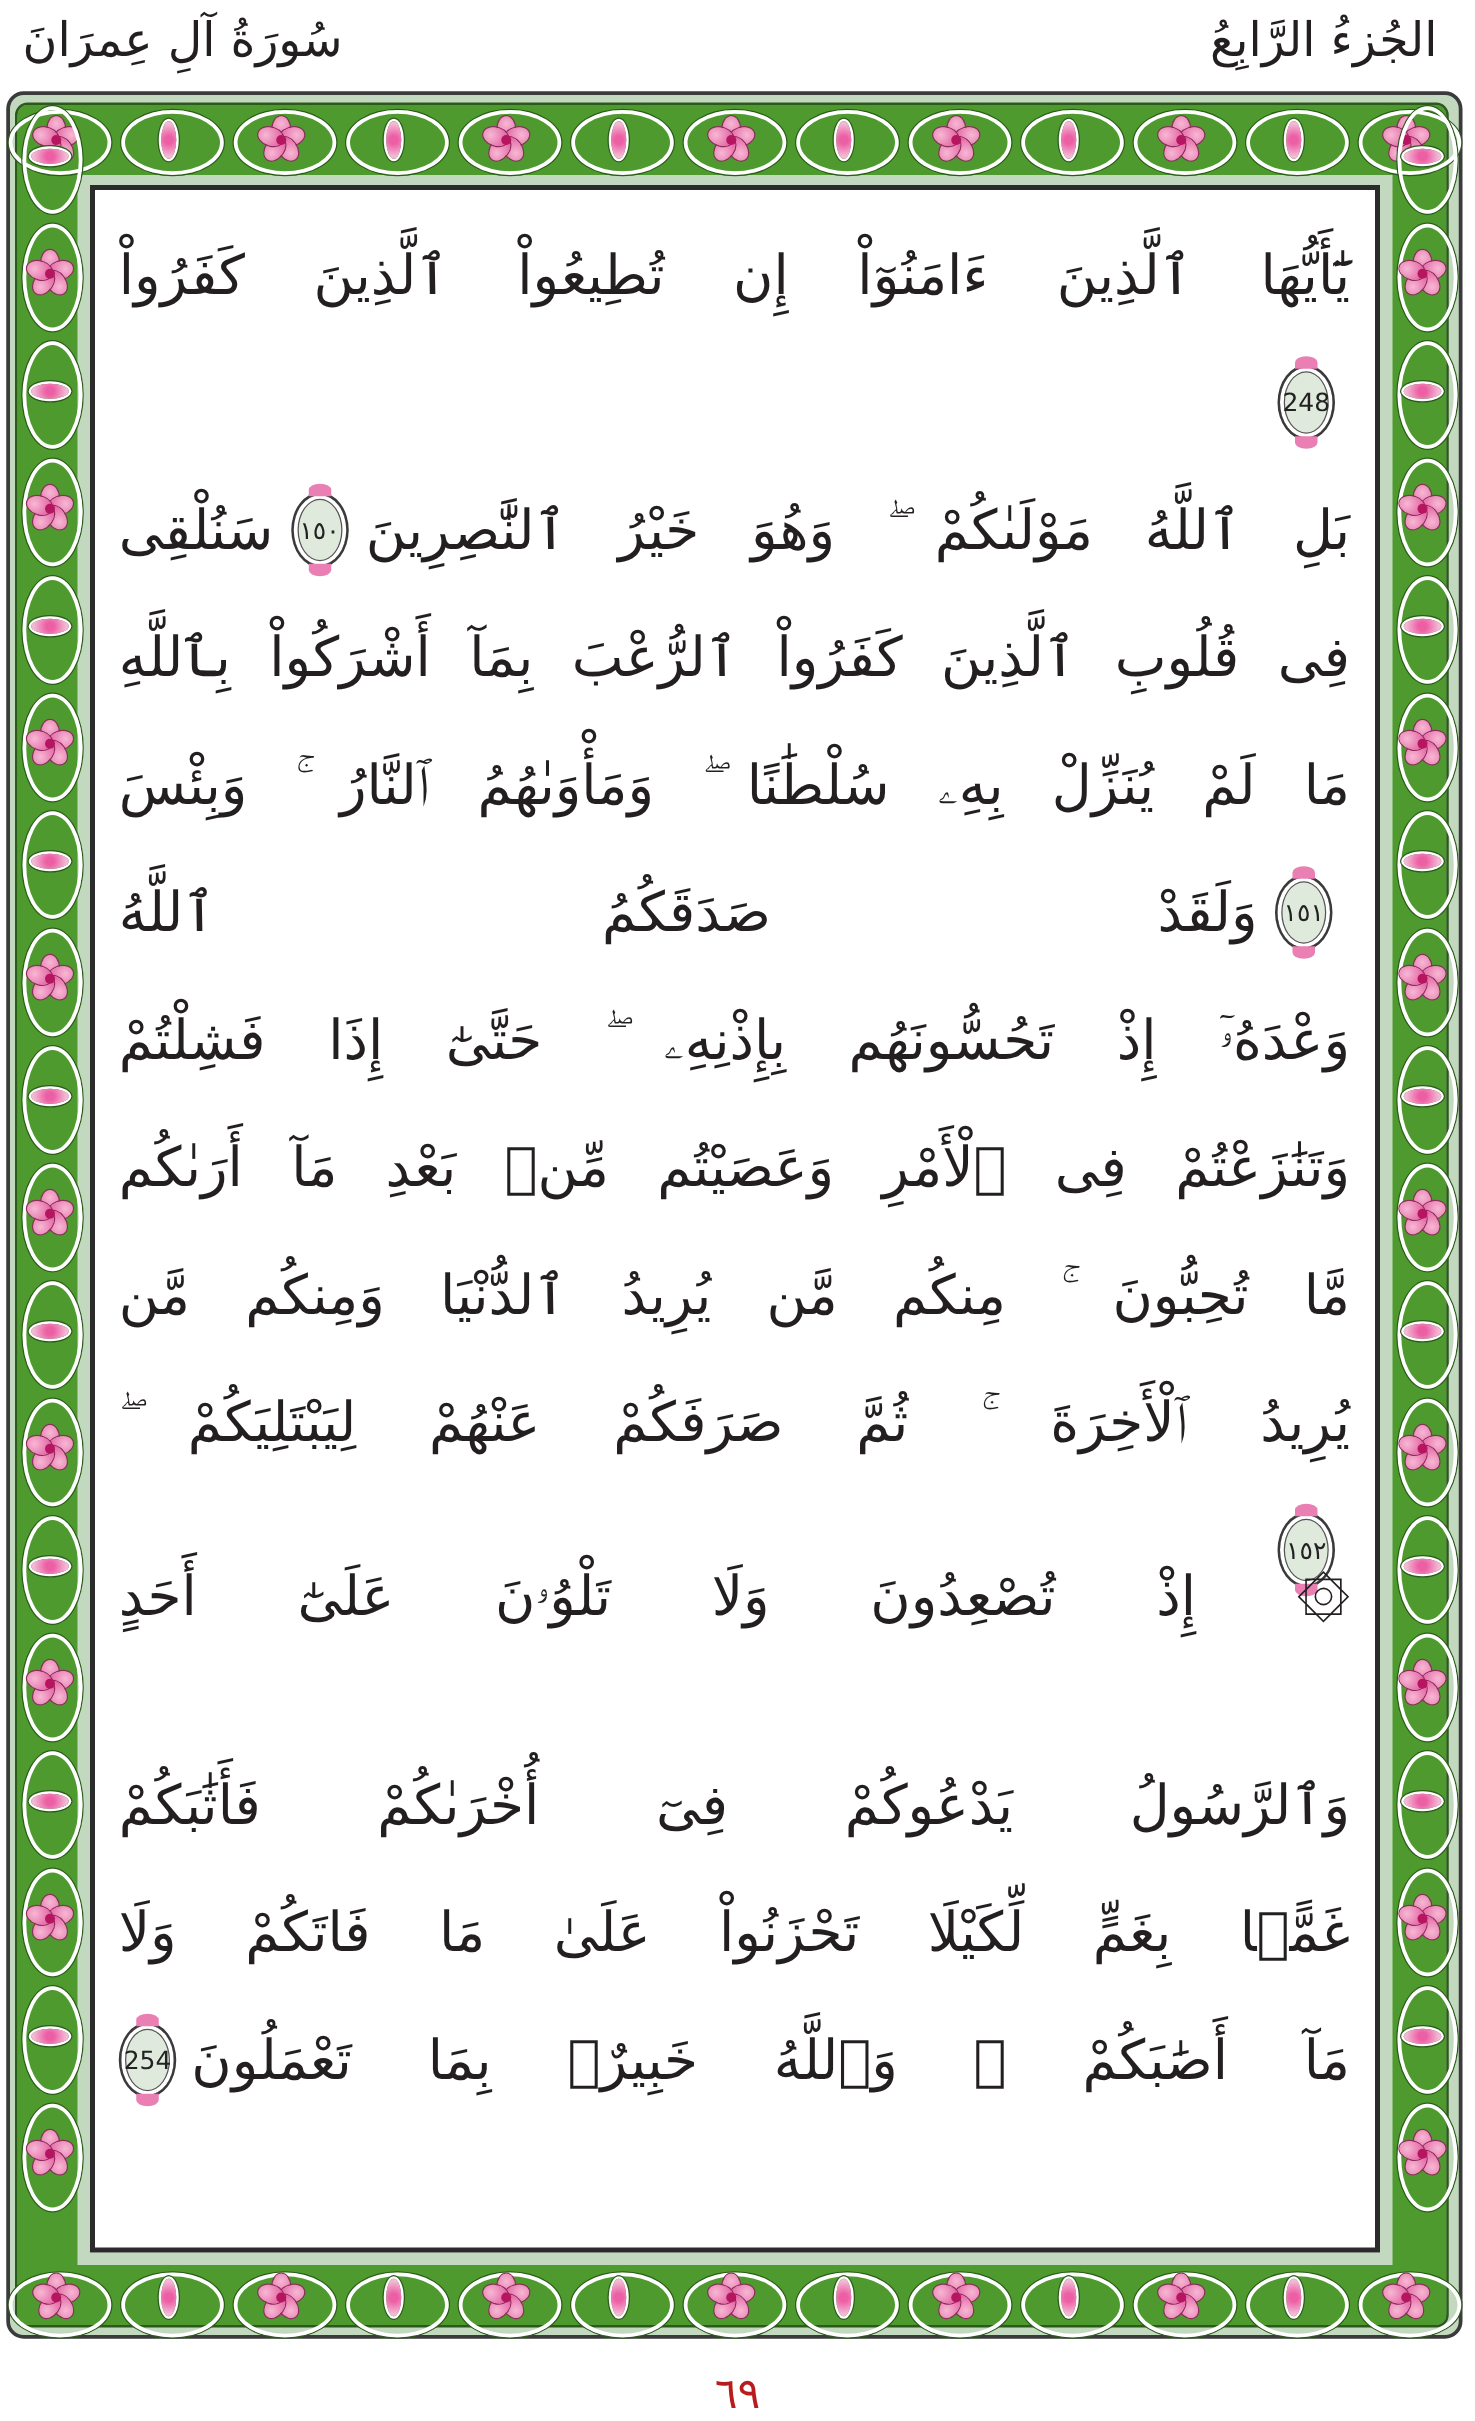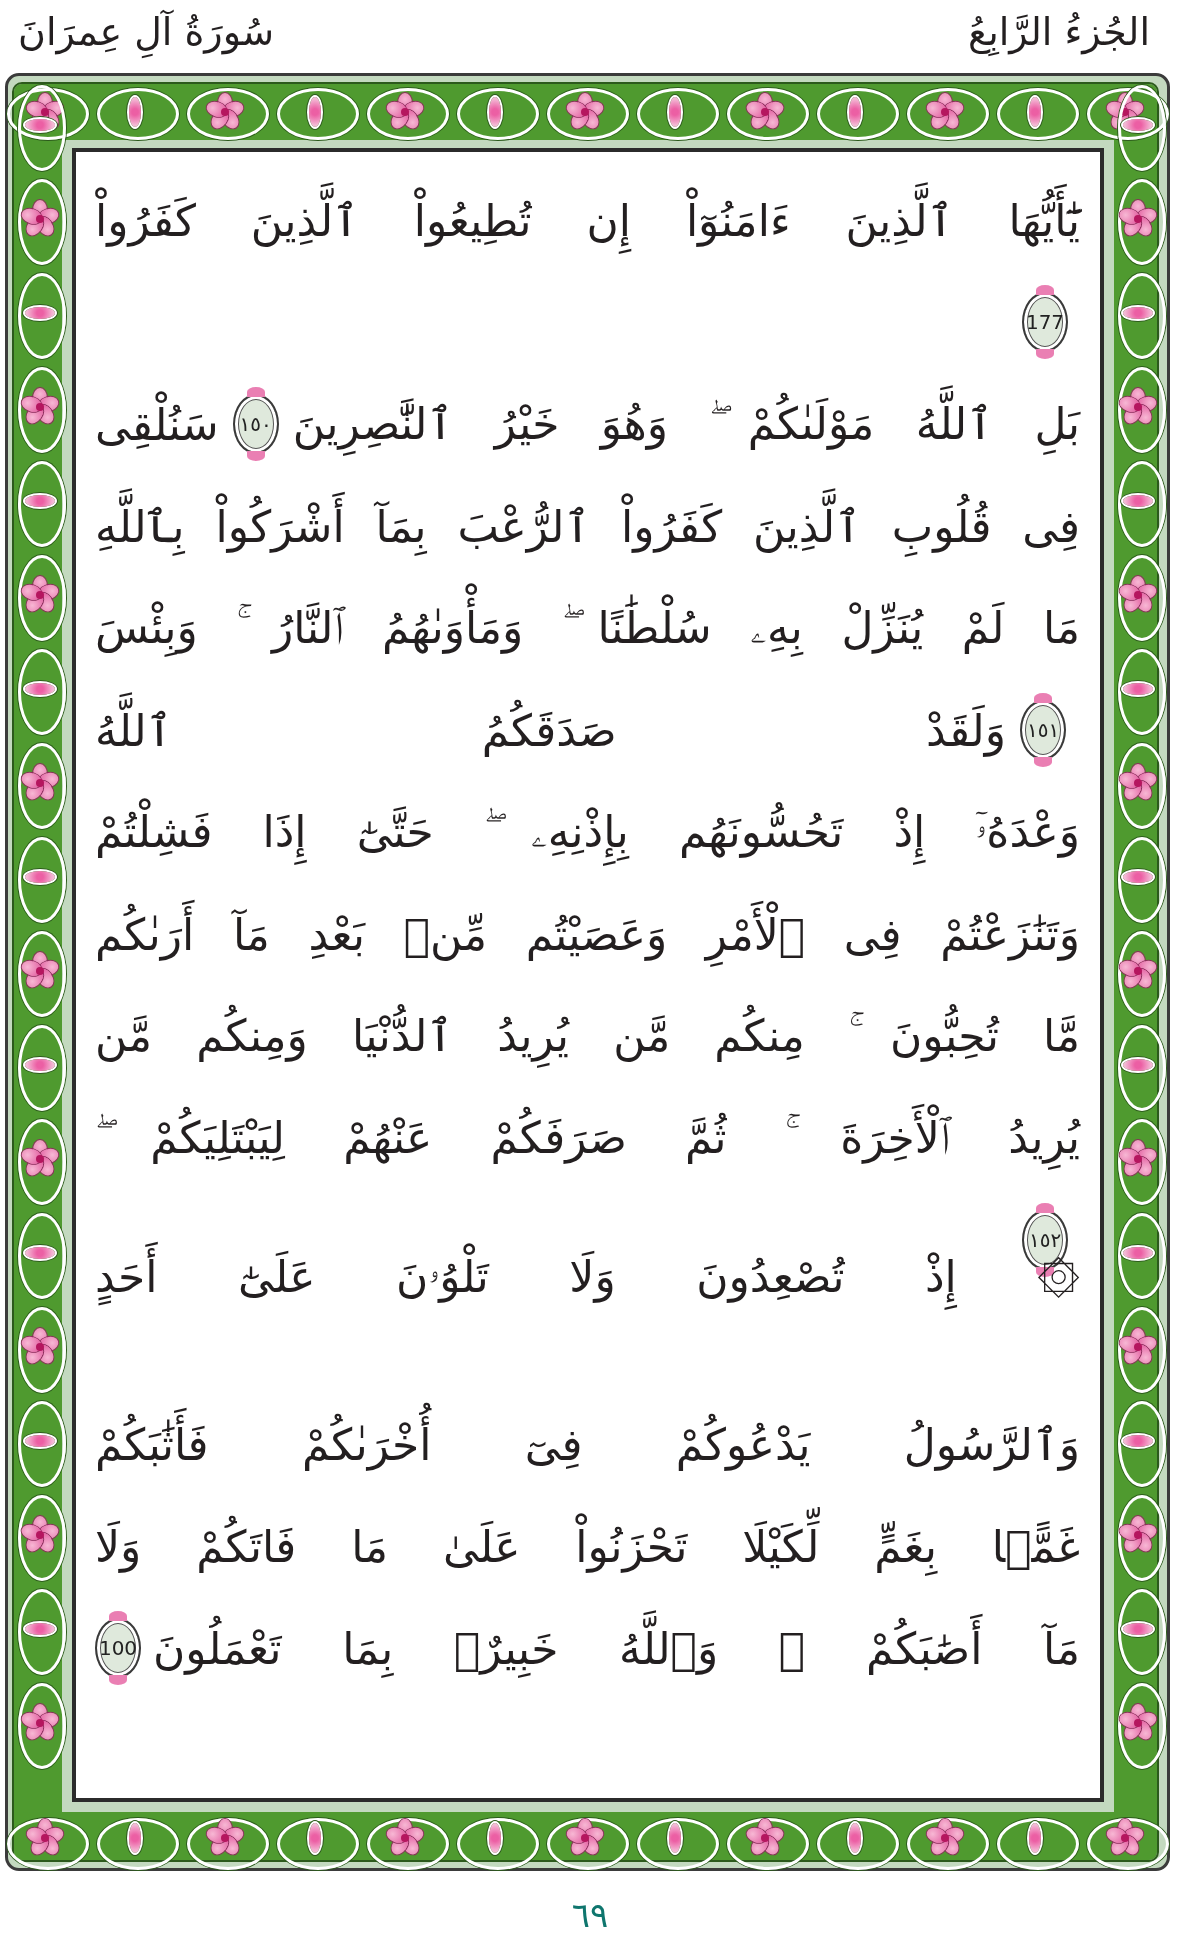--- a/index.html
+++ b/index.html
@@ -44,21 +44,21 @@
   .marker { display:inline-flex; align-items:center; justify-content:center;
             width:42px; height:56px; border-radius:50%; background:#dfe9dc;
             border:2px solid #3a3a3a; box-shadow:inset 0 0 0 3px #ffffff, inset 0 0 0 4px #555;
             font-size:20px; position:relative; flex:0 0 auto; color:#222; }
   .marker::before { content:""; position:absolute; top:-9px; left:50%; width:18px; height:10px;
                     transform:translateX(-50%); background:#ea7fb3; border-radius:50% 50% 0 0; }
   .marker::after { content:""; position:absolute; bottom:-9px; left:50%; width:18px; height:10px;
                    transform:translateX(-50%); background:#ea7fb3; border-radius:0 0 50% 50%; }
 
   .page-num { position:absolute; left:0; width:1180px; top:1895px; text-align:center;
-              font-size:34px; font-family:"DejaVu Sans", sans-serif; color:#0f766e; }
+              font-size:34px; font-family:"DejaVu Sans", sans-serif; color:#b91c1c; }
 </style>
 </head>
 <body>
 
 <div class="hdr hdr-juz">الجُزءُ الرَّابِعُ</div>
 <div class="hdr hdr-surah">سُورَةُ آلِ عِمرَانَ</div>
 
 <div>
   <div class="frame-outer"></div>
   <div class="frame-field"></div>
@@ -414,21 +414,21 @@
       </div>
     </div>
   <div class="frame-line"></div>
 </div>
 
 <div class="page-text">
   <div class="line" style="top:10px">
     <span style="flex:1;text-align:justify;text-align-last:justify">يَٰٓأَيُّهَا ٱلَّذِينَ ءَامَنُوٓاْ إِن تُطِيعُواْ ٱلَّذِينَ كَفَرُواْ</span>
   </div>
   <div class="line" style="top:112px">
-    <span class="marker" style="margin-right:12px">177</span>
+    <span class="marker" style="margin-right:12px">248</span>
   </div>
   <div class="line" style="top:214px">
     <span style="flex:1;text-align:justify;text-align-last:justify">بَلِ ٱللَّهُ مَوْلَىٰكُمْ ۖ وَهُوَ خَيْرُ ٱلنَّٰصِرِينَ</span>
     <span class="marker" style="margin:0 14px">١٥٠</span>
     <span style="flex:0 0 auto">سَنُلْقِى</span>
   </div>
   <div class="line" style="top:316px">
     <span style="flex:1;text-align:justify;text-align-last:justify">فِى قُلُوبِ ٱلَّذِينَ كَفَرُواْ ٱلرُّعْبَ بِمَآ أَشْرَكُواْ بِٱللَّهِ</span>
   </div>
   <div class="line" style="top:418px">
@@ -457,17 +457,17 @@
     <span style="flex:1;text-align:justify;text-align-last:justify">۞ إِذْ تُصْعِدُونَ وَلَا تَلْوُۥنَ عَلَىٰٓ أَحَدٍ</span>
   </div>
   <div class="line" style="top:1234px">
     <span style="flex:1;text-align:justify;text-align-last:justify">وَٱلرَّسُولُ يَدْعُوكُمْ فِىٓ أُخْرَىٰكُمْ فَأَثَٰبَكُمْ</span>
   </div>
   <div class="line" style="top:1336px">
     <span style="flex:1;text-align:justify;text-align-last:justify">غَمًّۢا بِغَمٍّ لِّكَيْلَا تَحْزَنُواْ عَلَىٰ مَا فَاتَكُمْ وَلَا</span>
   </div>
   <div class="line" style="top:1438px">
     <span style="flex:1;text-align:justify;text-align-last:justify">مَآ أَصَٰبَكُمْ ۗ وَٱللَّهُ خَبِيرٌۢ بِمَا تَعْمَلُونَ</span>
-    <span class="marker" style="margin-right:12px">100</span>
+    <span class="marker" style="margin-right:12px">254</span>
   </div>
 </div>
 
 <div class="page-num">٦٩</div>
 
 </body></html>

